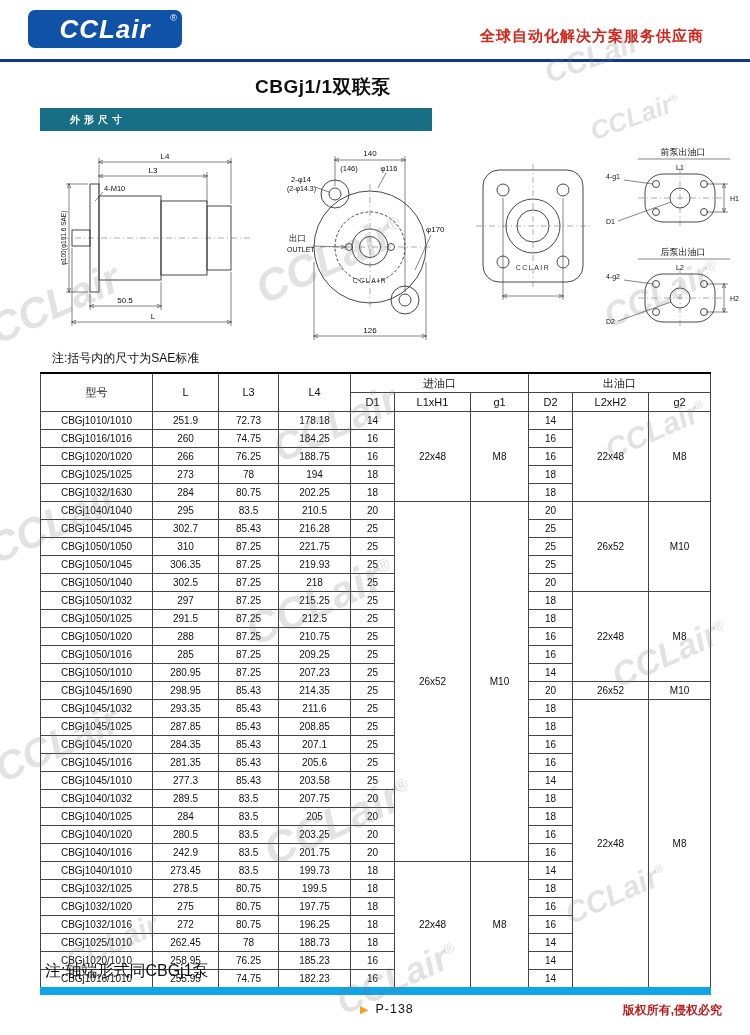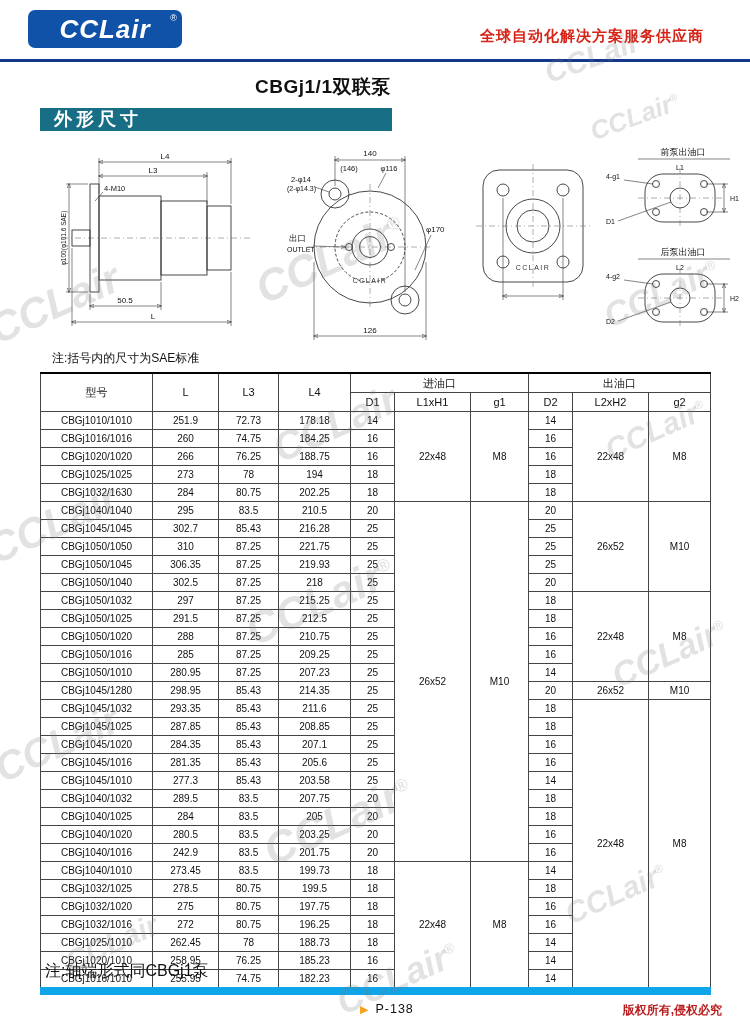--- a/index.html
+++ b/index.html
@@ -10,22 +10,22 @@
   .logo{position:absolute;left:28px;top:10px;width:154px;height:38px;background:#0f52a8;
         border-radius:7px;display:flex;align-items:center;justify-content:center;}
   .logo-text{color:#fff;font-style:italic;font-weight:bold;font-size:26px;letter-spacing:1px;}
   .logo-reg{position:absolute;right:5px;top:3px;color:#fff;font-size:9px;font-style:normal;}
   .tagline{position:absolute;right:46px;top:27px;color:#d62418;font-weight:bold;font-size:15px;letter-spacing:1px;}
   .header-rule{position:absolute;left:0;top:59px;width:750px;height:3px;background:#12388c;}
 
   .page-title{position:absolute;left:0;top:74px;width:646px;text-align:center;
               font-size:19px;font-weight:bold;letter-spacing:.5px;}
 
-  .section-bar{position:absolute;left:40px;top:108px;width:352px;height:23px;background:#186f85;
-               color:#fff;font-size:18px;font-weight:bold;line-height:23px;padding-left:14px;
+  .section-bar{position:absolute;left:40px;top:108px;width:392px;height:23px;background:#186f85;
+               color:#fff;font-size:10px;font-weight:bold;line-height:23px;padding-left:30px;
                letter-spacing:4px;box-sizing:border-box;}
 
   
   .drawings{position:absolute;left:0;top:138px;width:750px;height:216px;}
   .drawings svg{position:absolute;}
   .dsvg text{fill:#111;font-family:"Liberation Sans",sans-serif;}
   .dsvg line,.dsvg rect,.dsvg circle,.dsvg path{stroke:#333;fill:none;stroke-width:0.9;}
   .dsvg .thin{stroke-width:0.6;}
   .dsvg .cl{stroke:#777;stroke-width:0.6;stroke-dasharray:6 3 1 3;}
   .dsvg .dash{stroke-dasharray:3 2;}
@@ -371,21 +371,21 @@
         </tr>
         <tr>
           <td>CBGj1050/1010</td>
           <td>280.95</td>
           <td>87.25</td>
           <td>207.23</td>
           <td>25</td>
           <td>14</td>
         </tr>
         <tr>
-          <td>CBGj1045/1280</td>
+          <td>CBGj1045/1690</td>
           <td>298.95</td>
           <td>85.43</td>
           <td>214.35</td>
           <td>25</td>
           <td>20</td>
           <td>26x52</td>
           <td>M10</td>
         </tr>
         <tr>
           <td>CBGj1045/1032</td>

